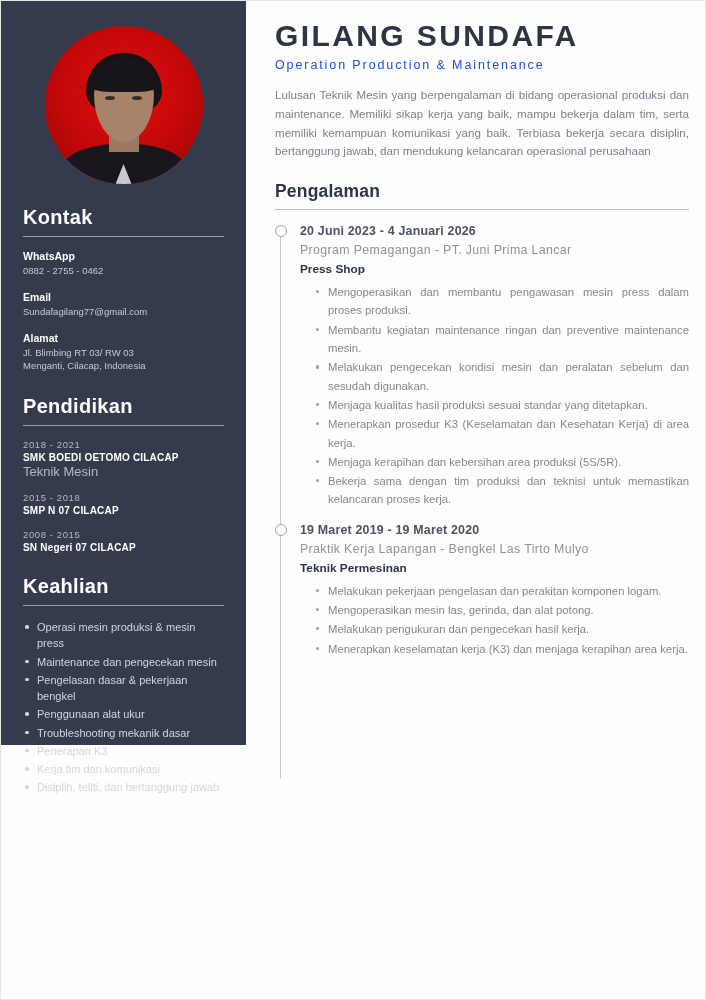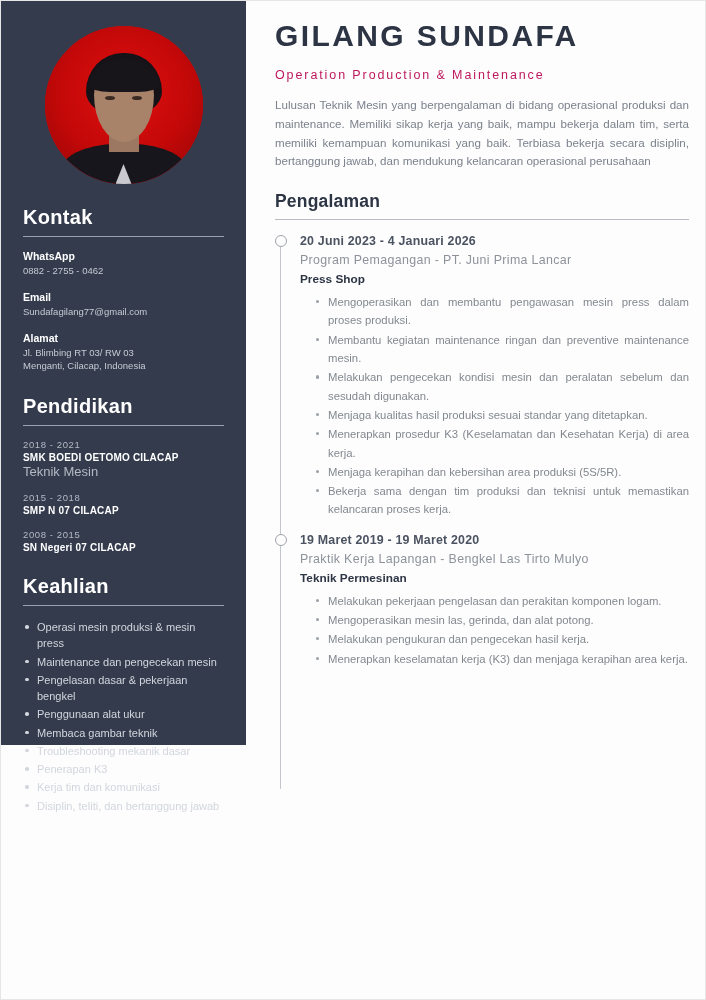--- a/index.html
+++ b/index.html
@@ -170,24 +170,24 @@
   }
 
   #full-name {
     color: #2d3545;
     font-size: 30px;
     font-weight: bold;
     letter-spacing: 2.4px;
     line-height: 1.1;
   }
   #job-title {
-    color: #be185d;
+    color: #1d4ed8;
     font-size: 12.5px;
     letter-spacing: 1.9px;
-    margin-top: 16px;
+    margin-top: 6px;
   }
   #summary {
     color: #7b818c;
     font-size: 11.6px;
     line-height: 1.62;
     text-align: justify;
     margin-top: 14px;
   }
 
   .main-h {
@@ -318,21 +318,20 @@
         </div>
       </div>
 
     <h2 class="side-h">Keahlian</h2>
     <div class="side-rule"></div>
     <ul id="skill-list">
         <li>Operasi mesin produksi &amp; mesin press</li>
         <li>Maintenance dan pengecekan mesin</li>
         <li>Pengelasan dasar &amp; pekerjaan bengkel</li>
         <li>Penggunaan alat ukur</li>
-        <li>Membaca gambar teknik</li>
         <li>Troubleshooting mekanik dasar</li>
         <li>Penerapan K3</li>
         <li>Kerja tim dan komunikasi</li>
         <li>Disiplin, teliti, dan bertanggung jawab</li>
       </ul>
 
   </aside>
 
   <main id="main">
 

